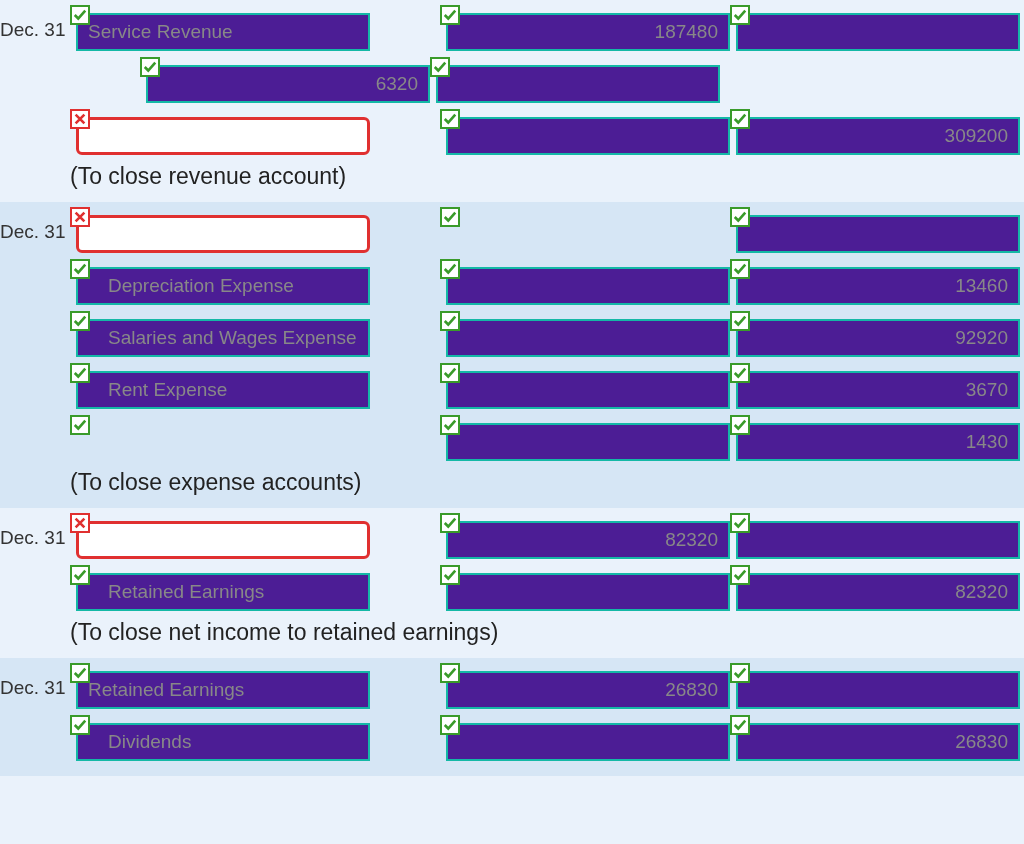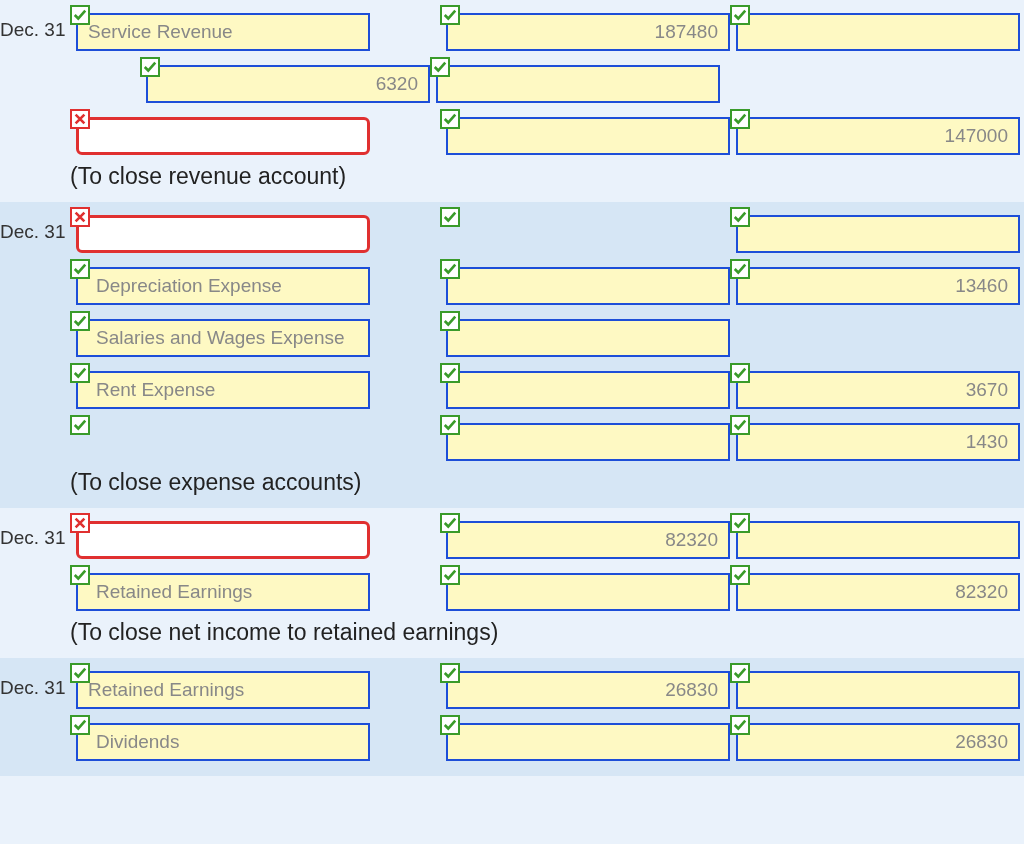--- a/index.html
+++ b/index.html
@@ -48,32 +48,32 @@
     position: relative;
     width: 100%;
     height: 42px;
   }
   .field-box {
     position: absolute;
     left: 6px;
     top: 4px;
     right: 0;
     bottom: 0;
-    border: 2px solid #1d4ed8;
-    background: #fef9c3;
+    border: 2px solid #14b8a6;
+    background: #4c1d95;
     display: flex;
     align-items: center;
     padding: 0 10px;
     color: #666;
     font-size: 19px;
     overflow: hidden;
     white-space: nowrap;
   }
   .field-box.num { justify-content: flex-end; }
-  .field-box.indent { padding-left: 18px; }
+  .field-box.indent { padding-left: 30px; }
   .field-box.error {
     border: 3px solid #e03030;
     background: #fff;
     border-radius: 6px;
   }
   .field-box.input-like { color: #888; }
   .badge {
     position: absolute;
     left: 0;
     top: -4px;
@@ -185,21 +185,21 @@
       <div class="field-box  num  input-like"></div>
     </div>
         </div>
         <div class="credit-col">
     <div class="field">
       <span class="badge ">
               <svg viewBox="0 0 16 16">
                 <path class="check-stroke" d="M2 8 L6 12 L14 3"></path>
               </svg>
             </span>
-      <div class="field-box  num  input-like">147000</div>
+      <div class="field-box  num  input-like">309200</div>
     </div>
         </div>
       </div>
       <div class="explain">(To close revenue account)</div>
     </div>
     <div class="section alt">
       <div class="row">
         <div class="date-col">Dec. 31</div>
         <div class="account-col">
     <div class="field">
@@ -280,20 +280,30 @@
         </div>
         <div class="gap"></div>
         <div class="debit-col">
     <div class="field">
       <span class="badge ">
               <svg viewBox="0 0 16 16">
                 <path class="check-stroke" d="M2 8 L6 12 L14 3"></path>
               </svg>
             </span>
       <div class="field-box  num  input-like"></div>
+    </div>
+        </div>
+        <div class="credit-col">
+    <div class="field">
+      <span class="badge ">
+              <svg viewBox="0 0 16 16">
+                <path class="check-stroke" d="M2 8 L6 12 L14 3"></path>
+              </svg>
+            </span>
+      <div class="field-box  num  input-like">92920</div>
     </div>
         </div>
       </div>
       <div class="row">
         <div class="date-col"></div>
         <div class="account-col">
     <div class="field">
       <span class="badge ">
               <svg viewBox="0 0 16 16">
                 <path class="check-stroke" d="M2 8 L6 12 L14 3"></path>

